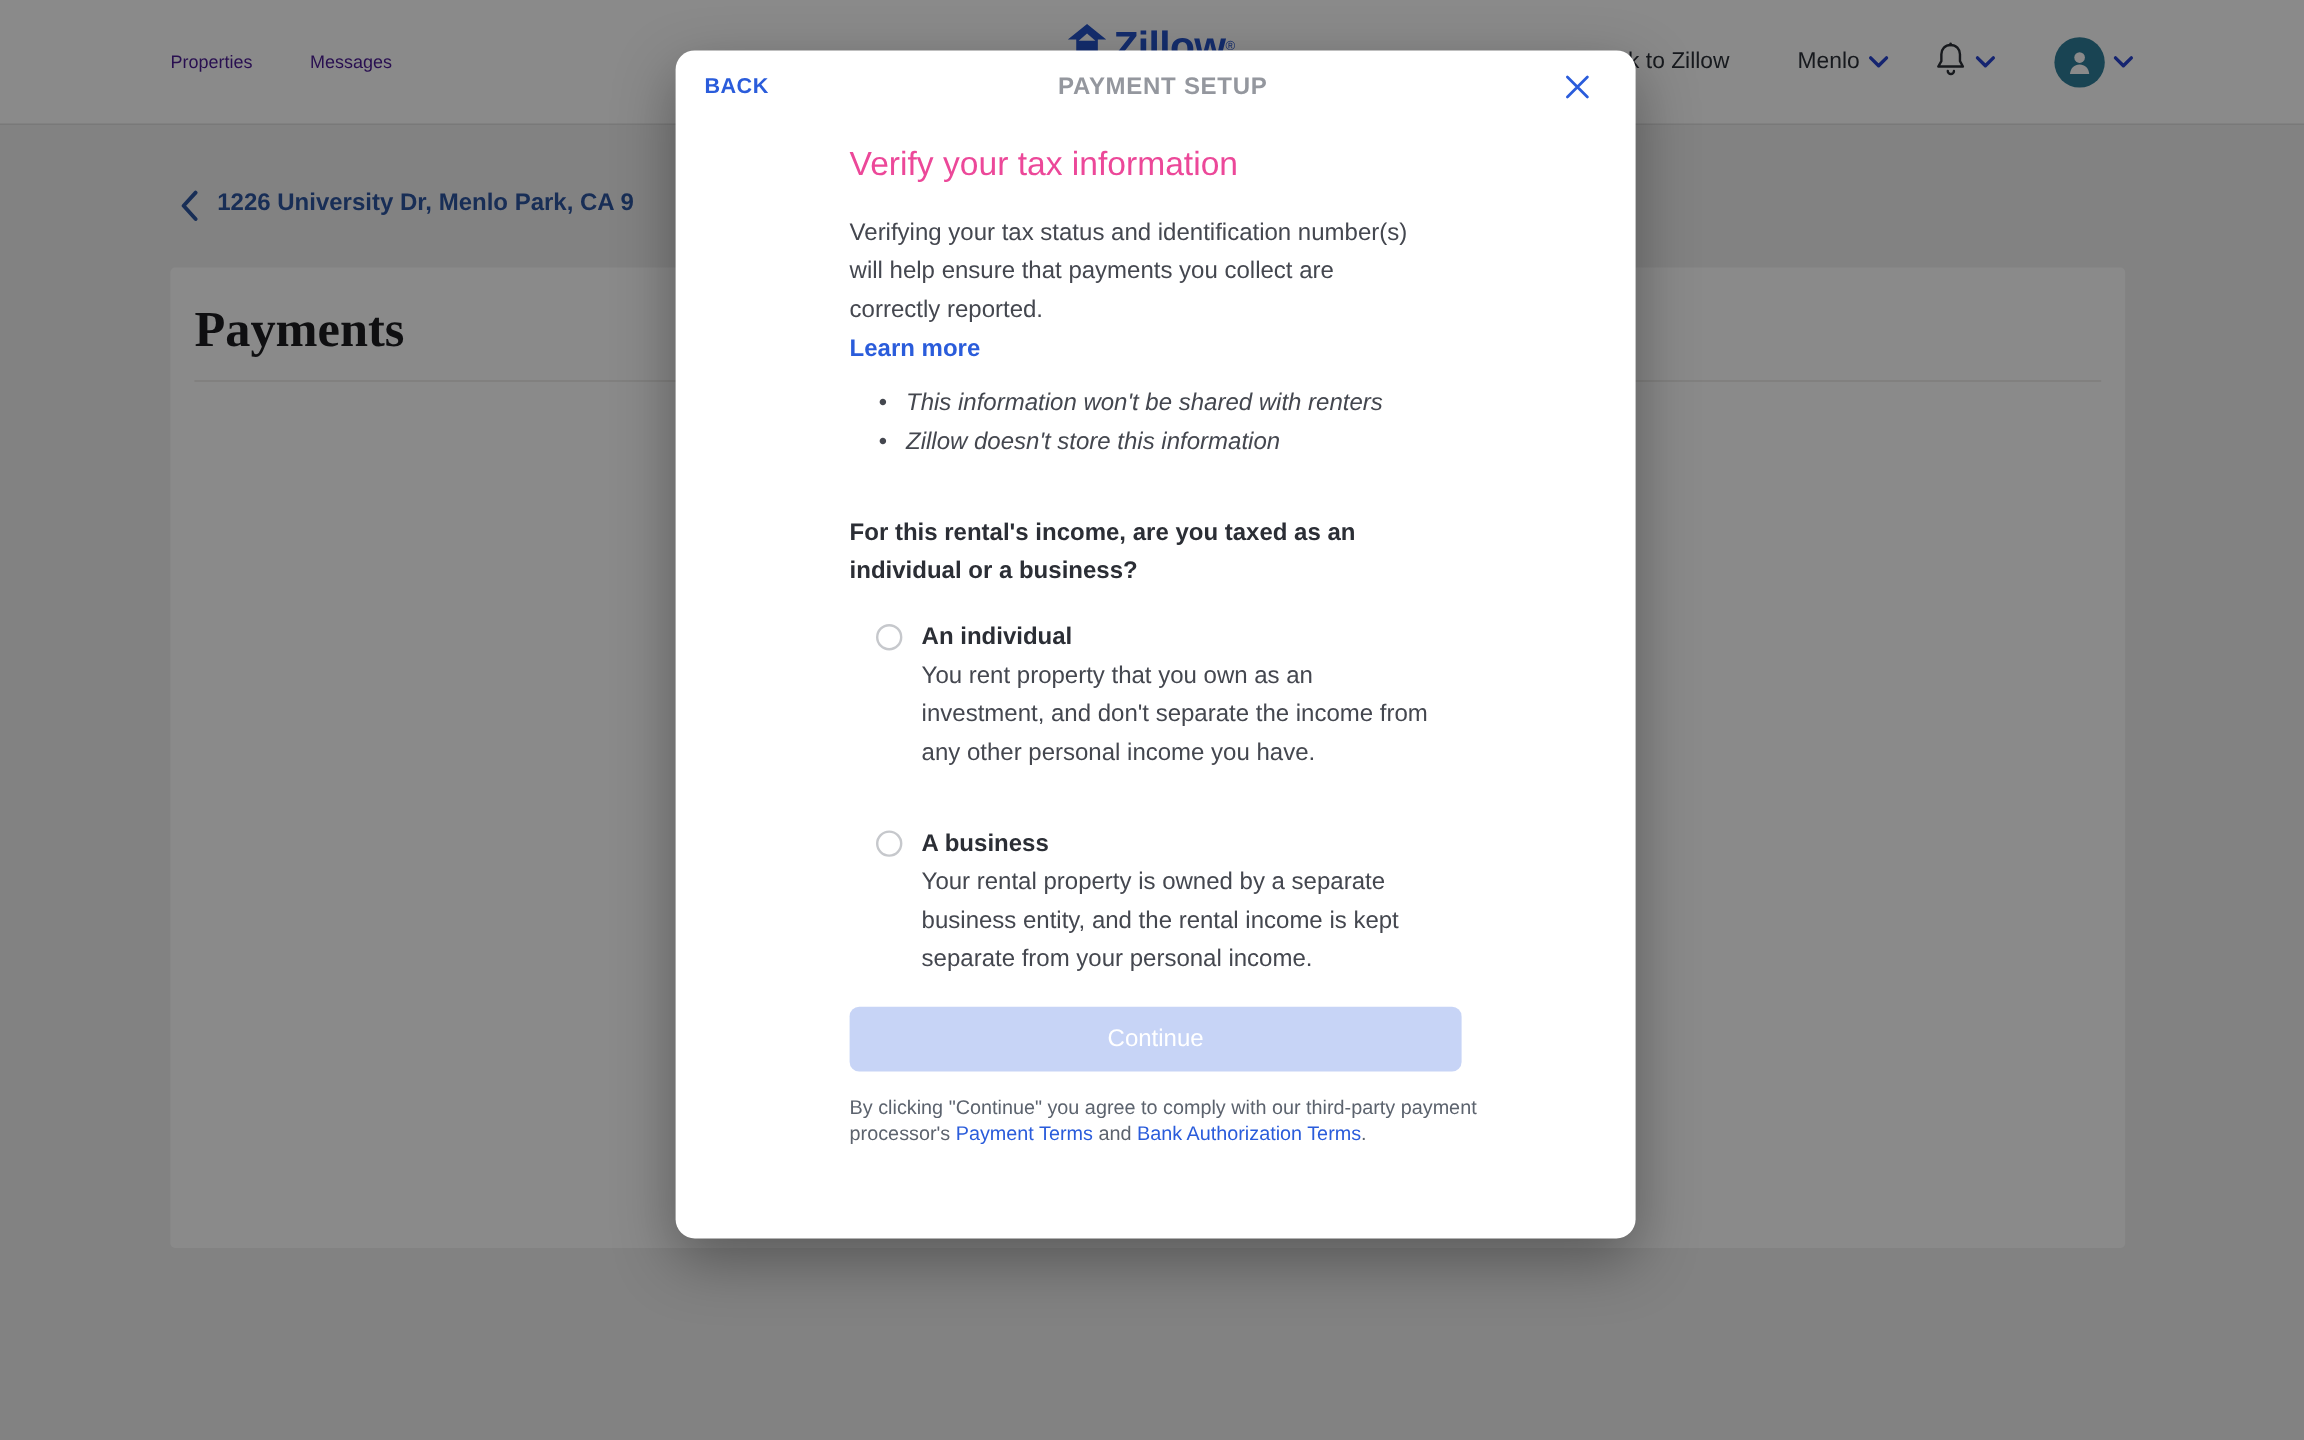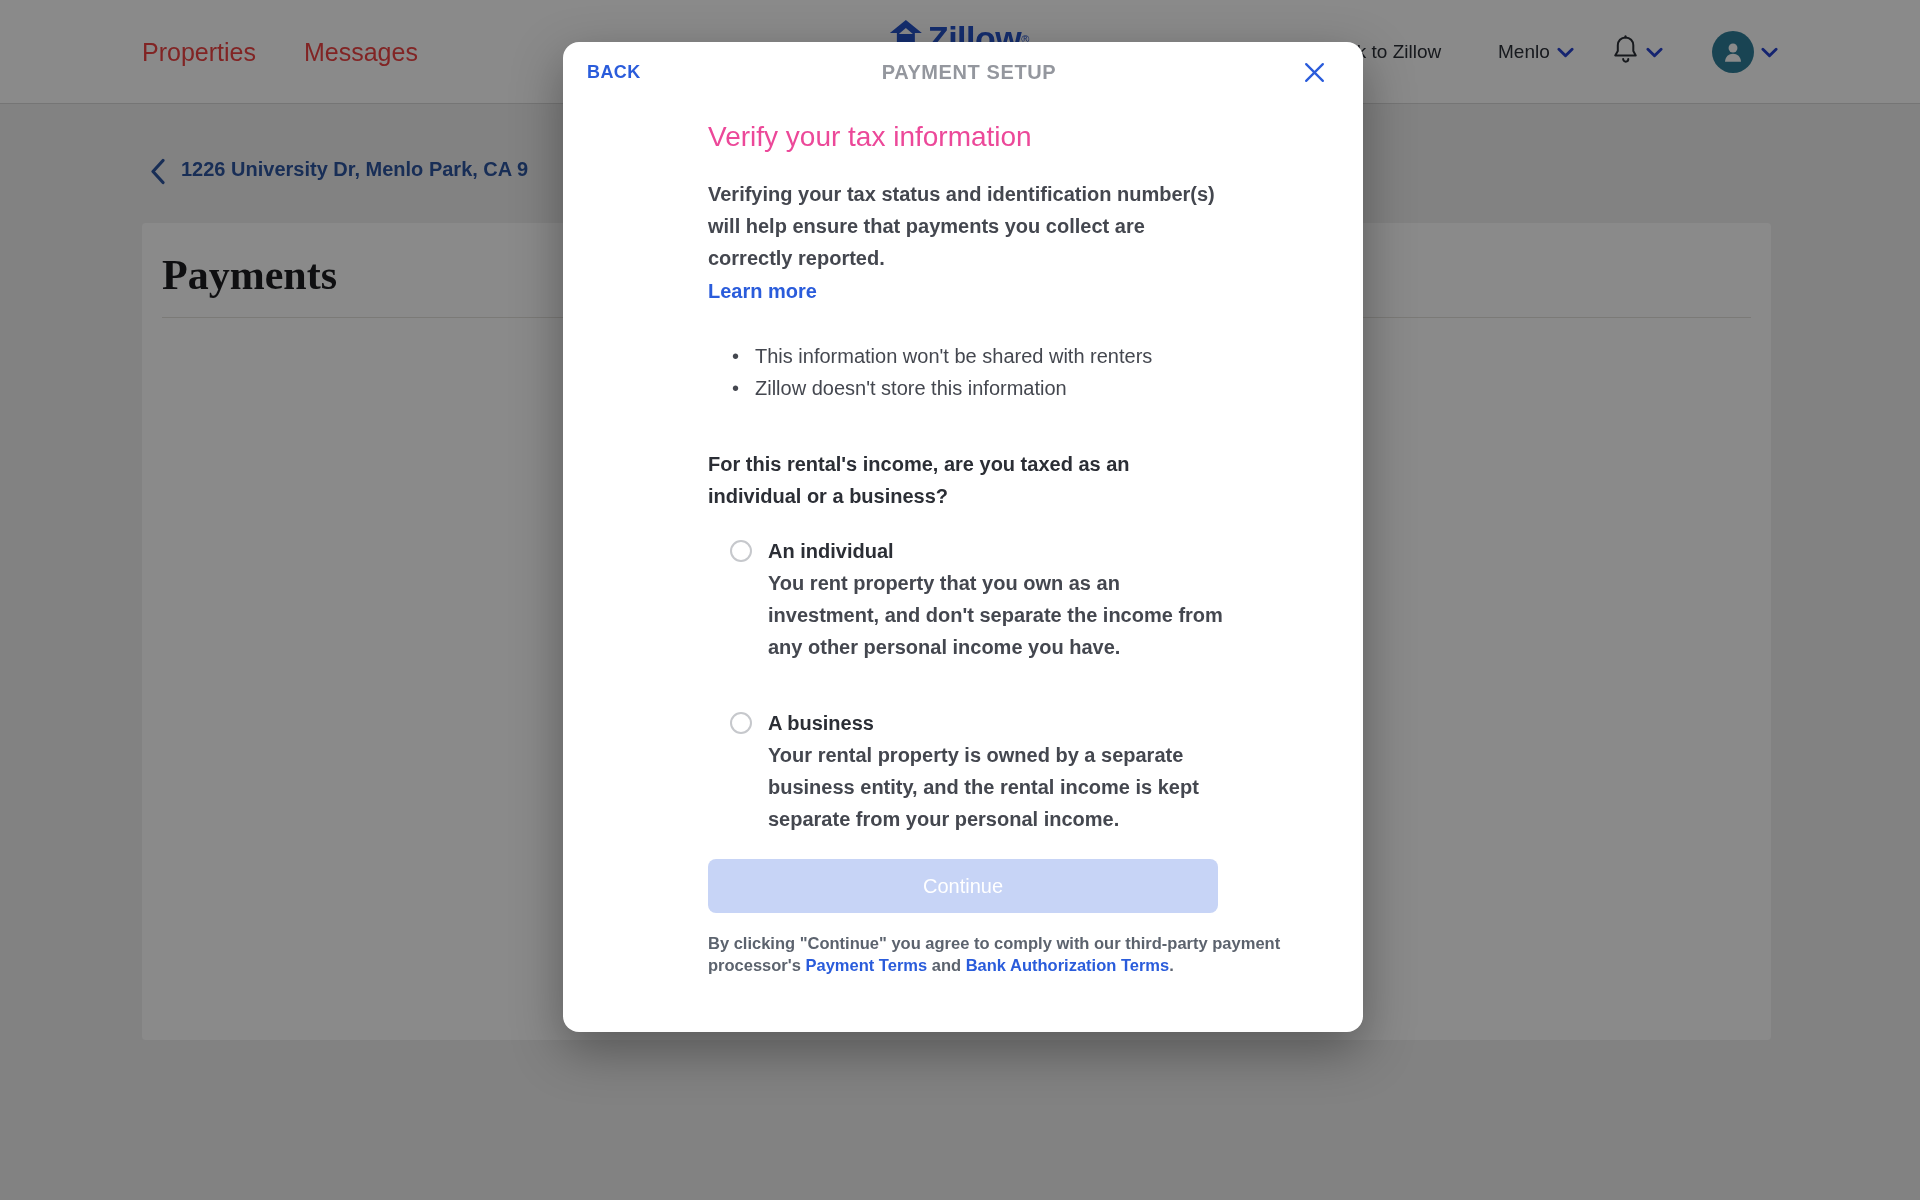--- a/index.html
+++ b/index.html
@@ -10,21 +10,21 @@
     position:relative;
     color:#2c3038;
   }
 
   
   .nav {
     position:absolute; left:0; top:0; width:1920px; height:104px;
     background:#ffffff; border-bottom:1px solid #d8d8d8;
   }
   .nav-left { position:absolute; left:142px; top:0; height:104px; display:flex; align-items:center; gap:48px; }
-  .nav-link { font-size:25px; color:#ef4444; text-decoration:none; cursor:pointer; }
+  .nav-link { font-size:15px; color:#4c1d95; text-decoration:none; cursor:pointer; }
 
   .logo { position:absolute; left:50%; top:18px; transform:translateX(-51%); display:flex; align-items:center; }
   .logo-text { font-size:34px; font-weight:700; color:#2653c9; letter-spacing:-0.5px; line-height:36px; }
   .logo-reg { font-size:11px; color:#2653c9; line-height:11px; margin-top:2px; }
   .logo svg { margin-right:4px; }
 
   .nav-item { position:absolute; top:0; height:104px; display:flex; align-items:center; gap:7px;
               font-size:19px; color:#2c3038; text-decoration:none; cursor:pointer; }
   .nav-back     { left:1324px; }
   .nav-help     { left:1498px; }
@@ -72,28 +72,28 @@
   }
   .close-btn {
     position:absolute; right:34px; top:50%; transform:translateY(-50%);
     width:30px; height:30px; background:none; border:none; cursor:pointer;
     display:flex; align-items:center; justify-content:center;
   }
 
   .modal-content { width:510px; margin:34px auto 0 auto; }
   .modal-content h2 { font-size:28px; line-height:34px; font-weight:400; color:#ec4899; }
 
-  .preline { white-space:pre-line; width:max-content; max-width:none;font-weight:bold; }
+  .preline { white-space:pre-line; width:max-content; max-width:none; }
 
   .intro { margin-top:24px; font-size:20px; line-height:32px; color:#44474f; }
   .learn-more {
     display:inline-block; margin-top:1px; font-size:20px; line-height:32px;
     font-weight:700; color:#2a5cdb; text-decoration:none; cursor:pointer;
   }
-  .bullet-list { margin-top:33px; list-style:none; }
+  .bullet-list { margin-top:13px; list-style:none;font-style:italic; }
   .bullet-list li {
     position:relative; padding-left:47px; font-size:20px; line-height:32px; color:#44474f;
   }
   .bullet-list li::before { content:"\2022"; position:absolute; left:24px; color:#44474f; }
 
   .question { margin-top:44px; font-size:20px; line-height:32px; font-weight:700; color:#2b2e35; }
 
   .option { display:flex; gap:16px; padding-left:22px; }
   .option-first  { margin-top:23px; }
   .option-second { margin-top:44px; }

